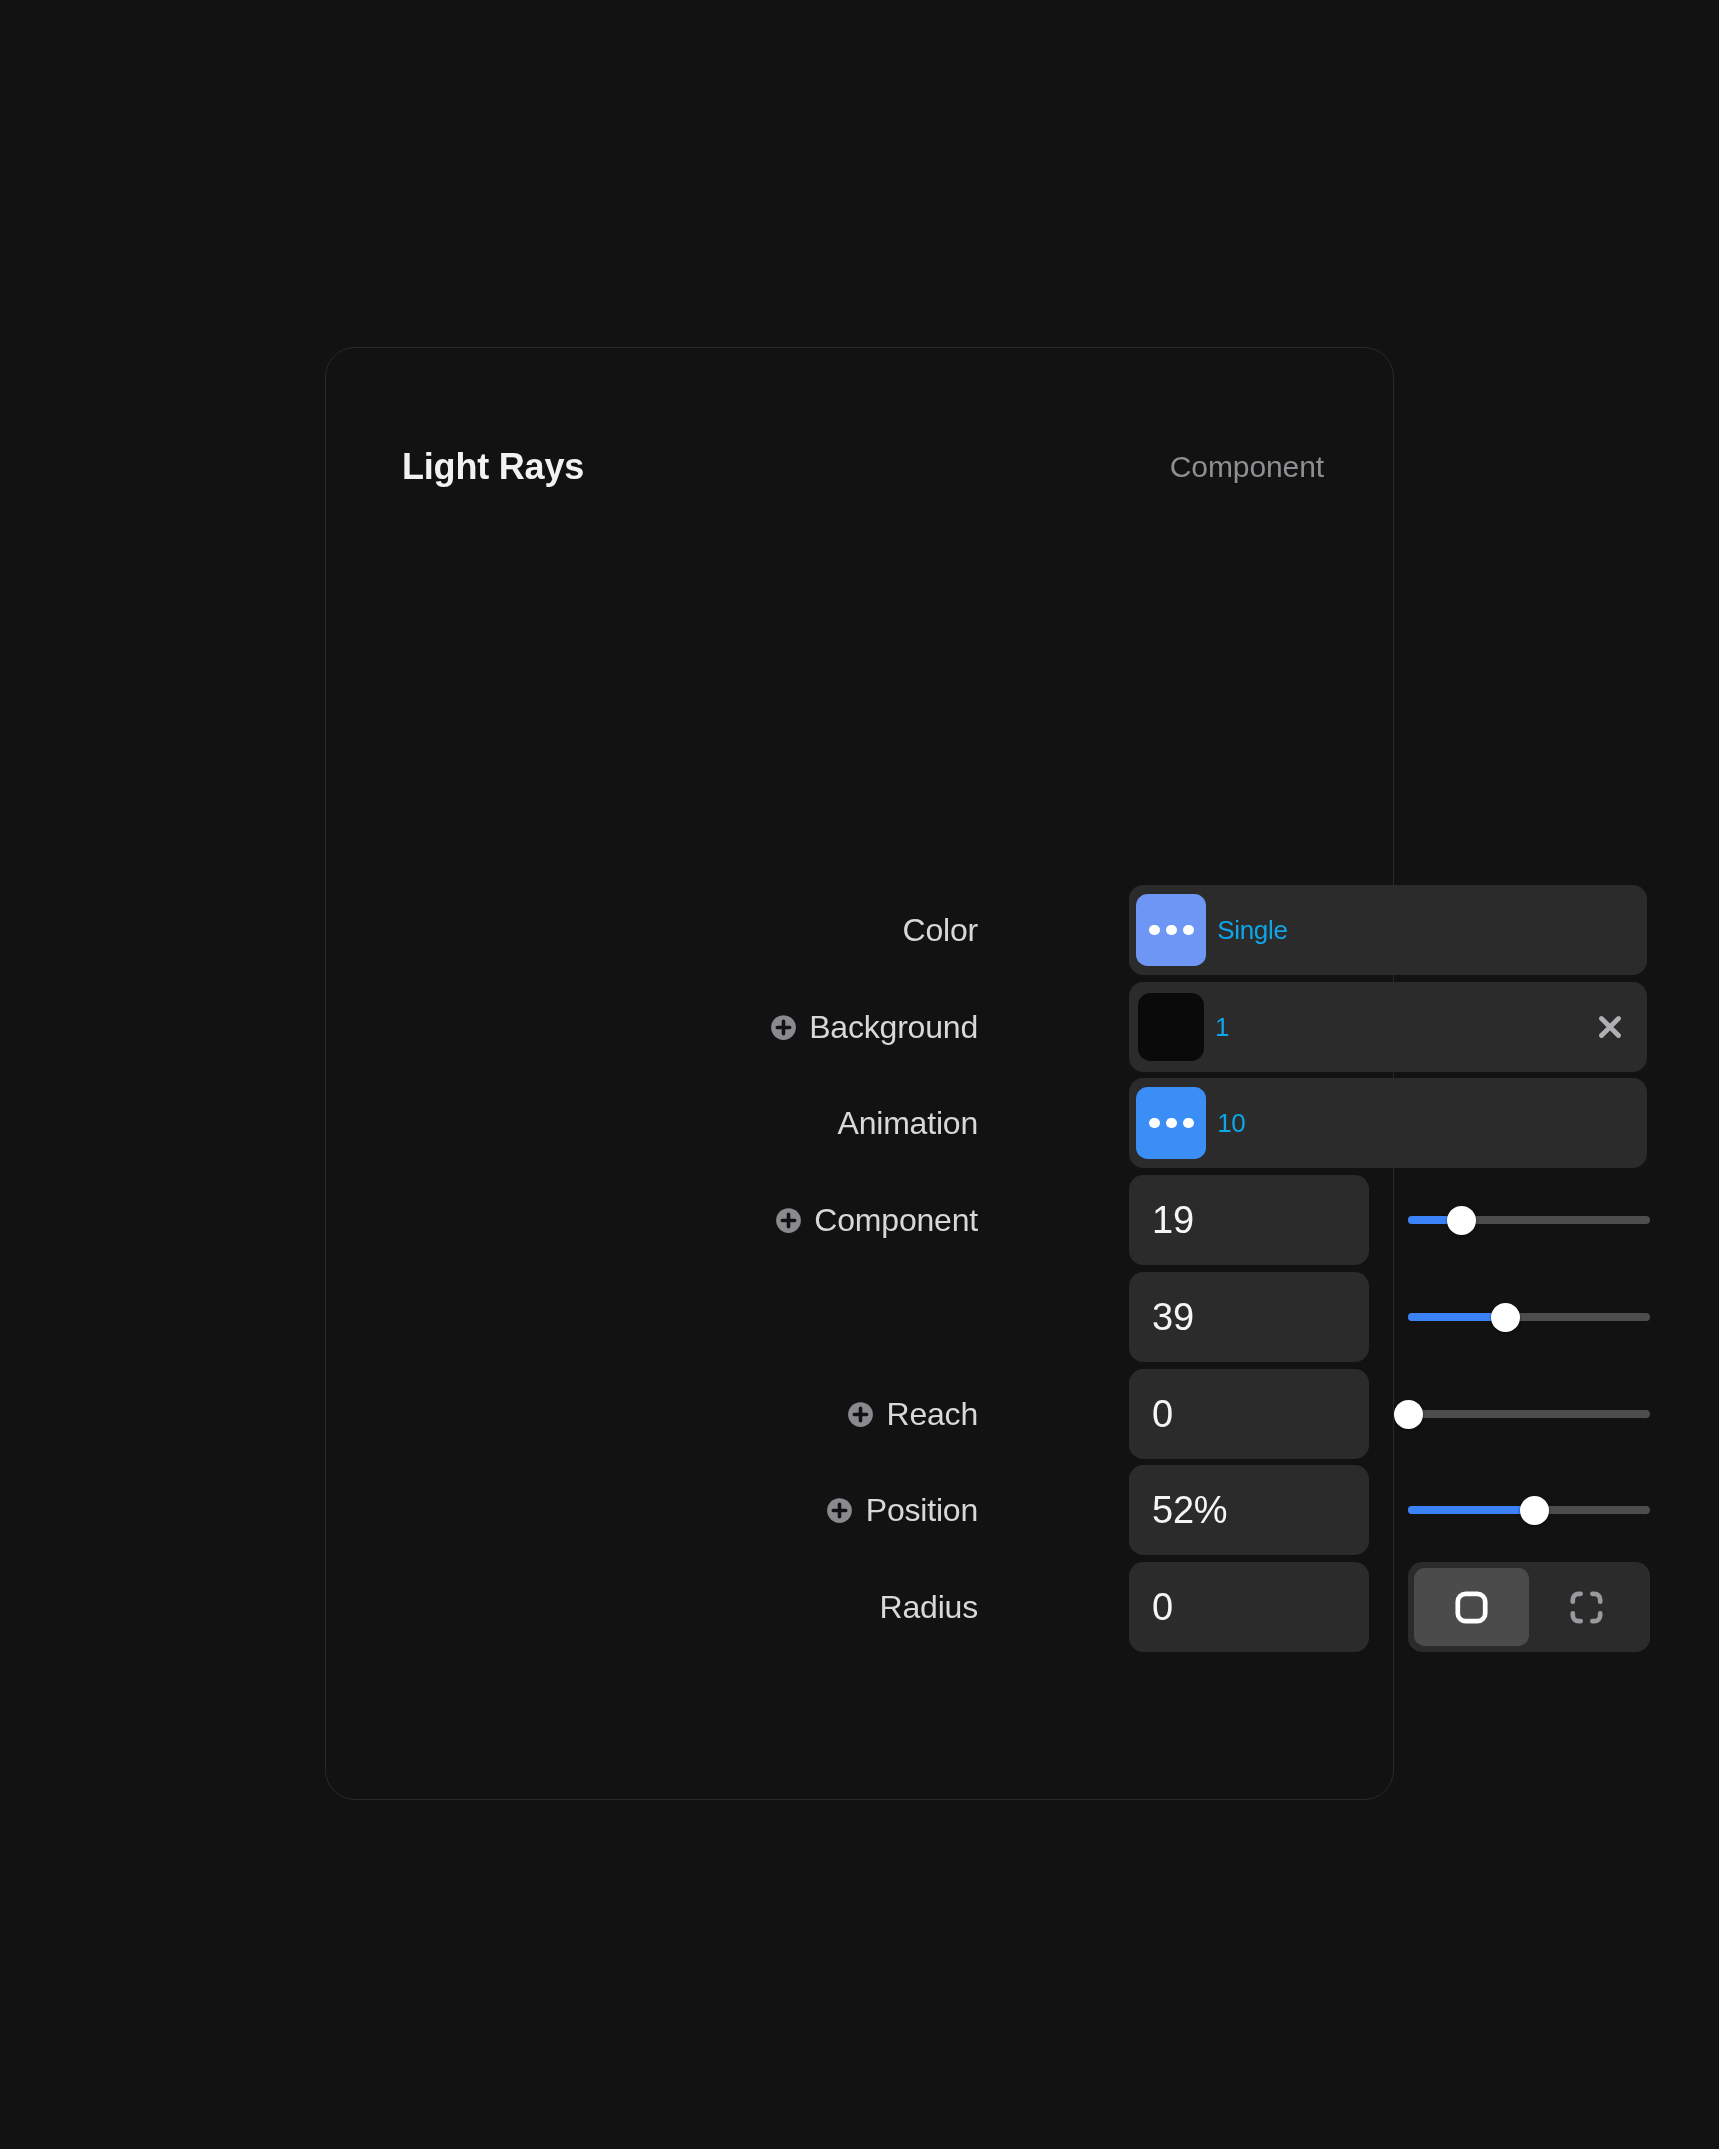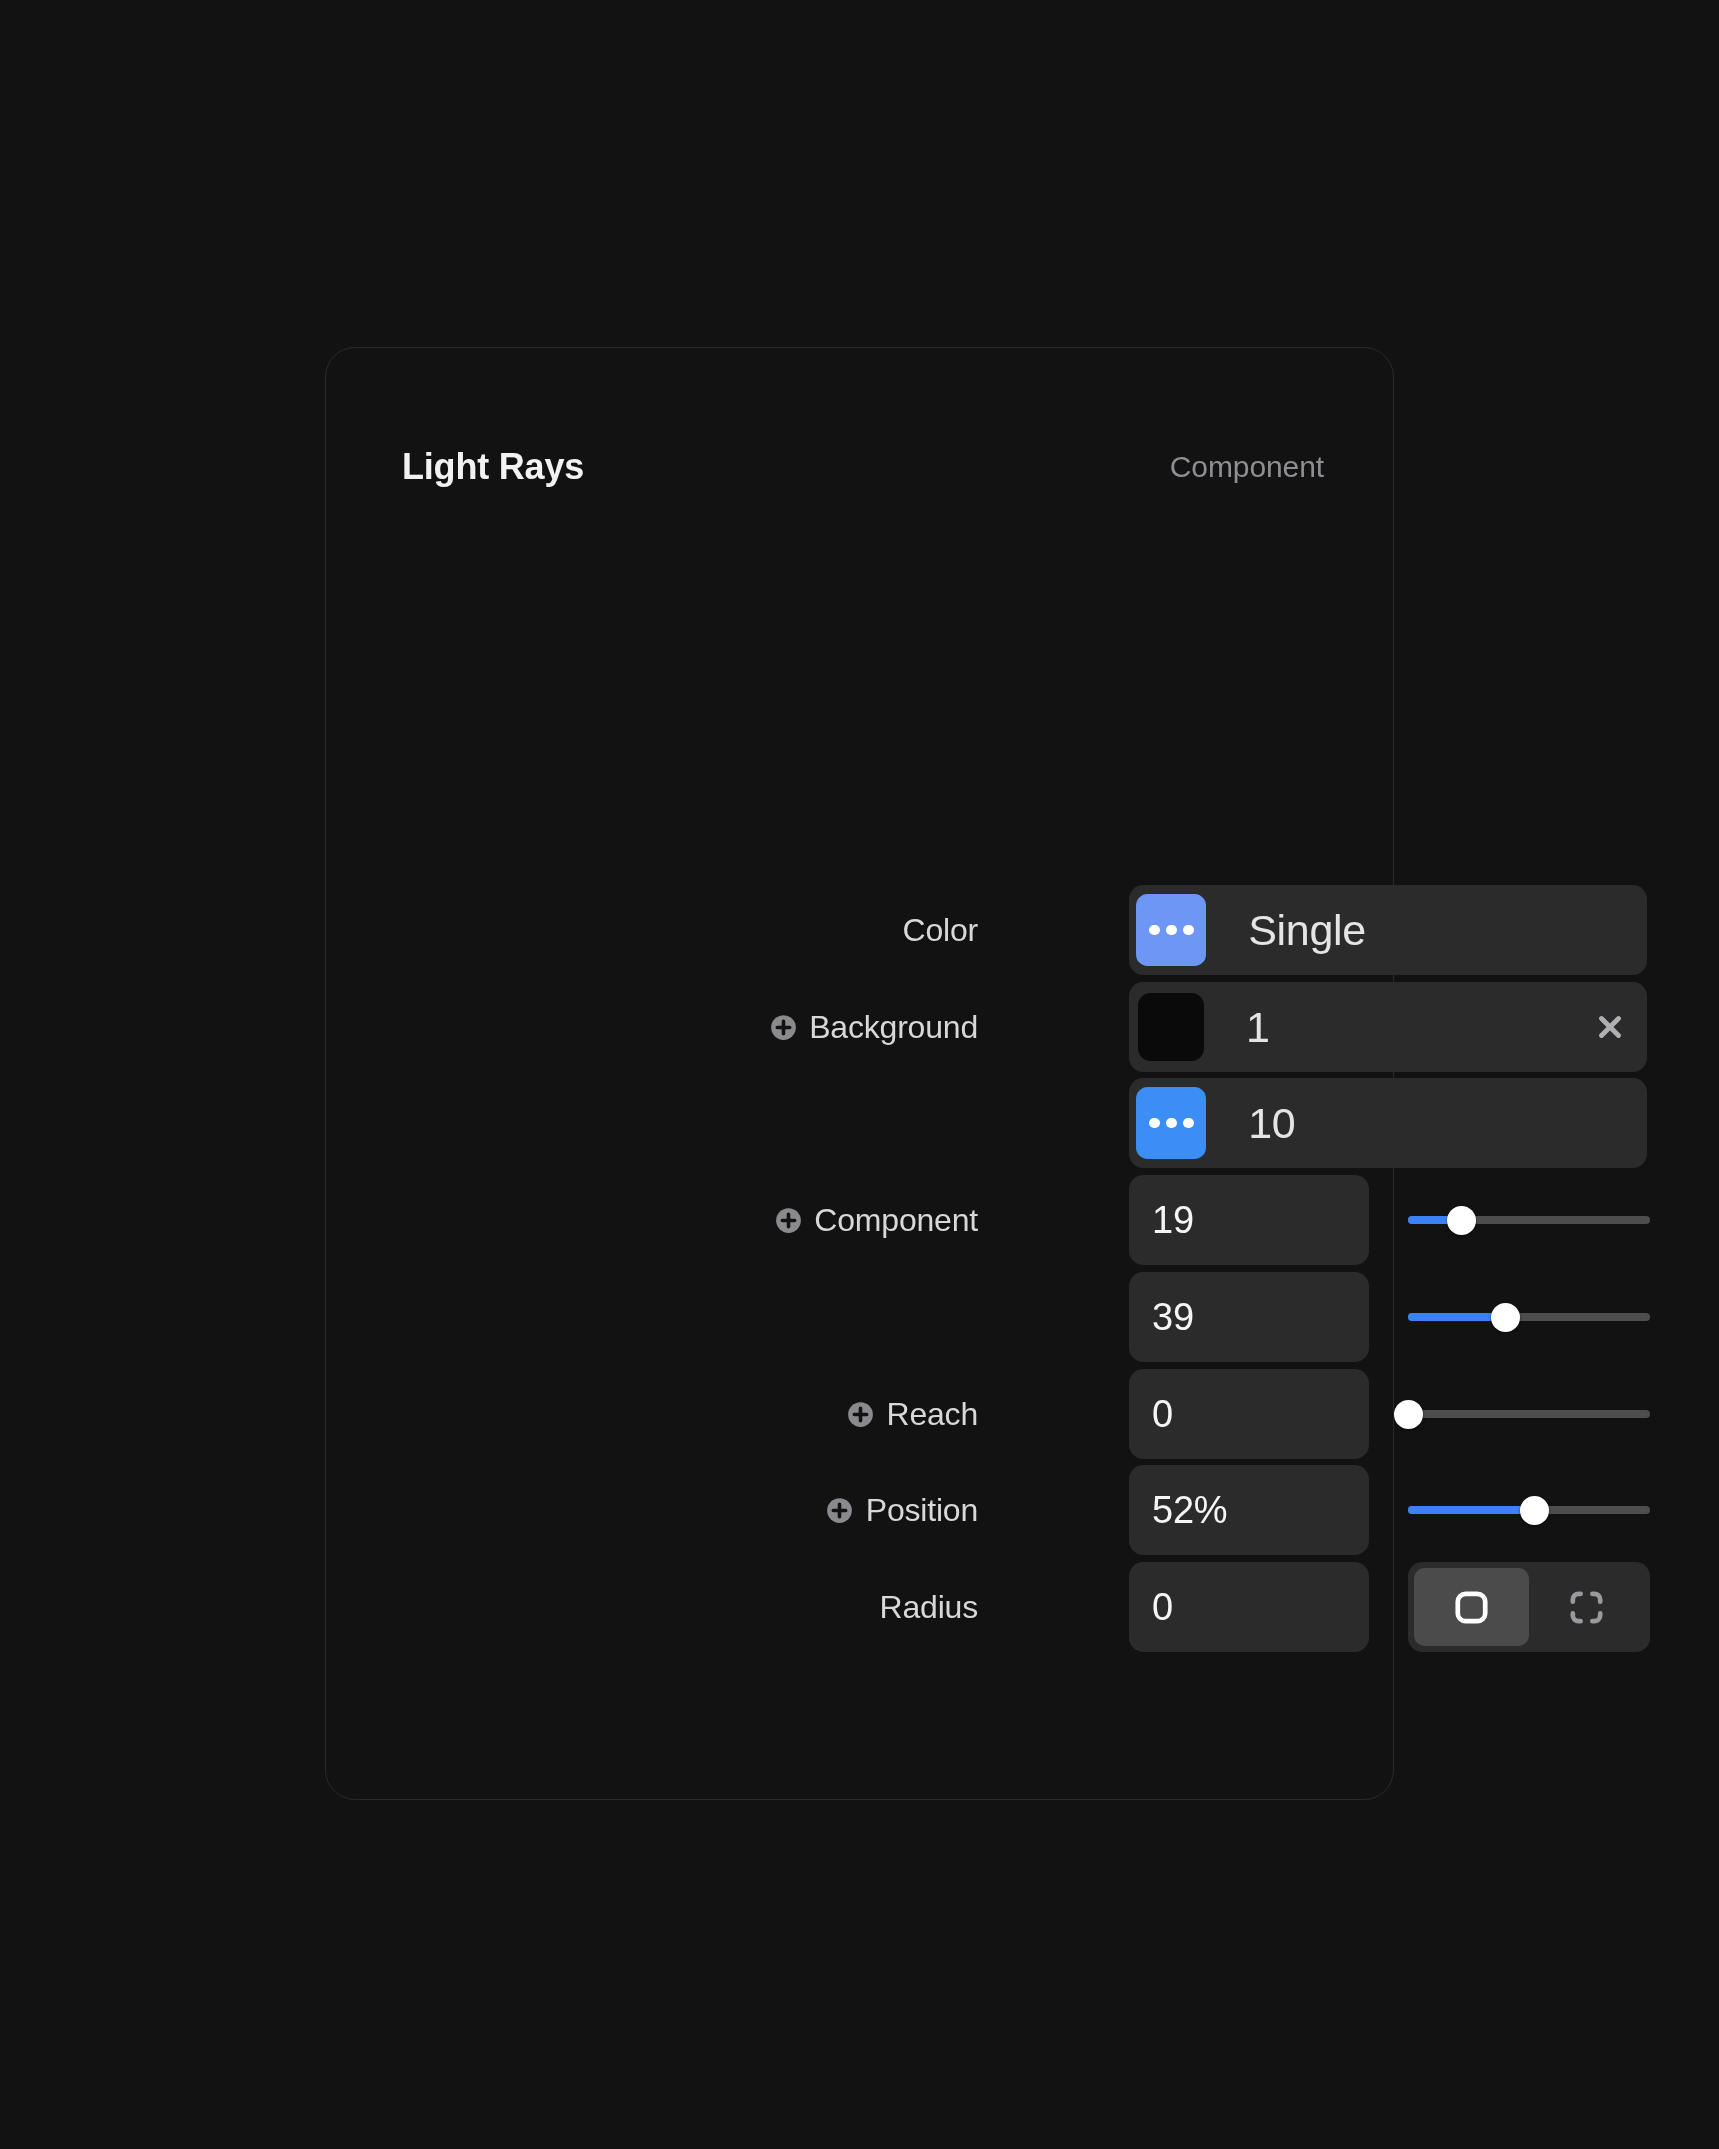--- a/index.html
+++ b/index.html
@@ -144,23 +144,23 @@
   }
   .dots-badge i {
     display: block;
     width: 10.7px;
     height: 10.7px;
     border-radius: 50%;
     background: #ffffff;
   }
 
   .badge-text {
-    margin-left: 42px;
-    font-size: 43px;
-    color: #e5e5e5;
+    margin-left: 11px;
+    font-size: 26px;
+    color: #0ea5e9;
     letter-spacing: -0.3px;
   }
 
   
   .swatch {
     width: 66px;
     height: 68px;
     border-radius: 12.5px;
     flex: 0 0 66px;
     margin-left: 1.8px;
@@ -276,20 +276,27 @@
         <div class="field field-wide">
           <span class="swatch" style="background:#0a0a0a;"></span>
           <span class="badge-text">1</span>
           <svg class="close-x" viewBox="0 0 24 24">
             <path d="M6 6L18 18M18 6L6 18" stroke="#b0b0b4" stroke-width="3.4" stroke-linecap="round"></path>
           </svg>
         </div>
       </div>
 
       <div class="row" style="top:193px;">
+        <div class="row-label">
+          <svg class="plus-icon hidden" viewBox="0 0 24 24">
+            <circle cx="12" cy="12" r="11" fill="#8a8a8e"></circle>
+            <path d="M12 6.5v11M6.5 12h11" stroke="#121212" stroke-width="3.2" stroke-linecap="round"></path>
+          </svg>
+          <span class="label-text">Animation</span>
+        </div>
         <div class="field field-wide">
           <span class="dots-badge" style="background:#3b8ef5;">
             <i></i>
               <i></i>
               <i></i>
           </span>
           <span class="badge-text">10</span>
         </div>
       </div>
 

